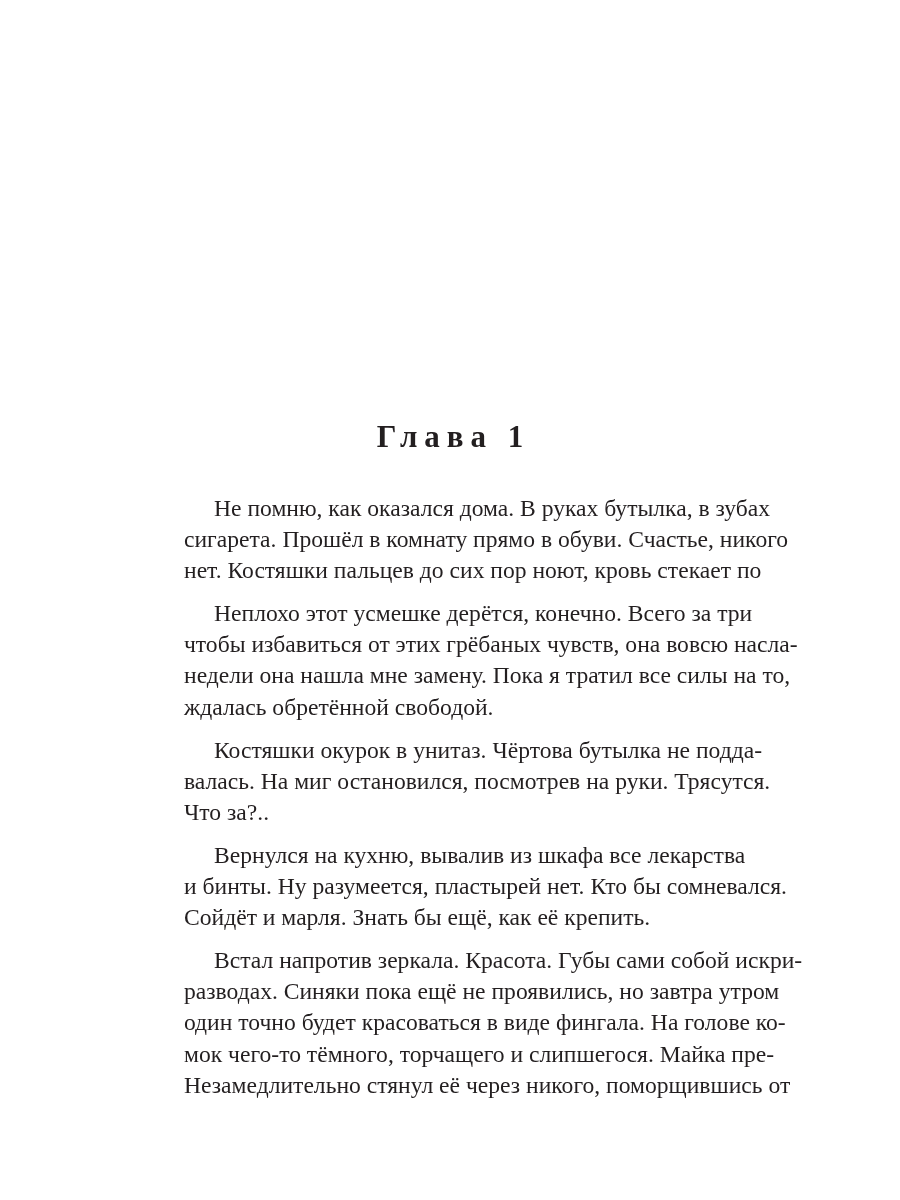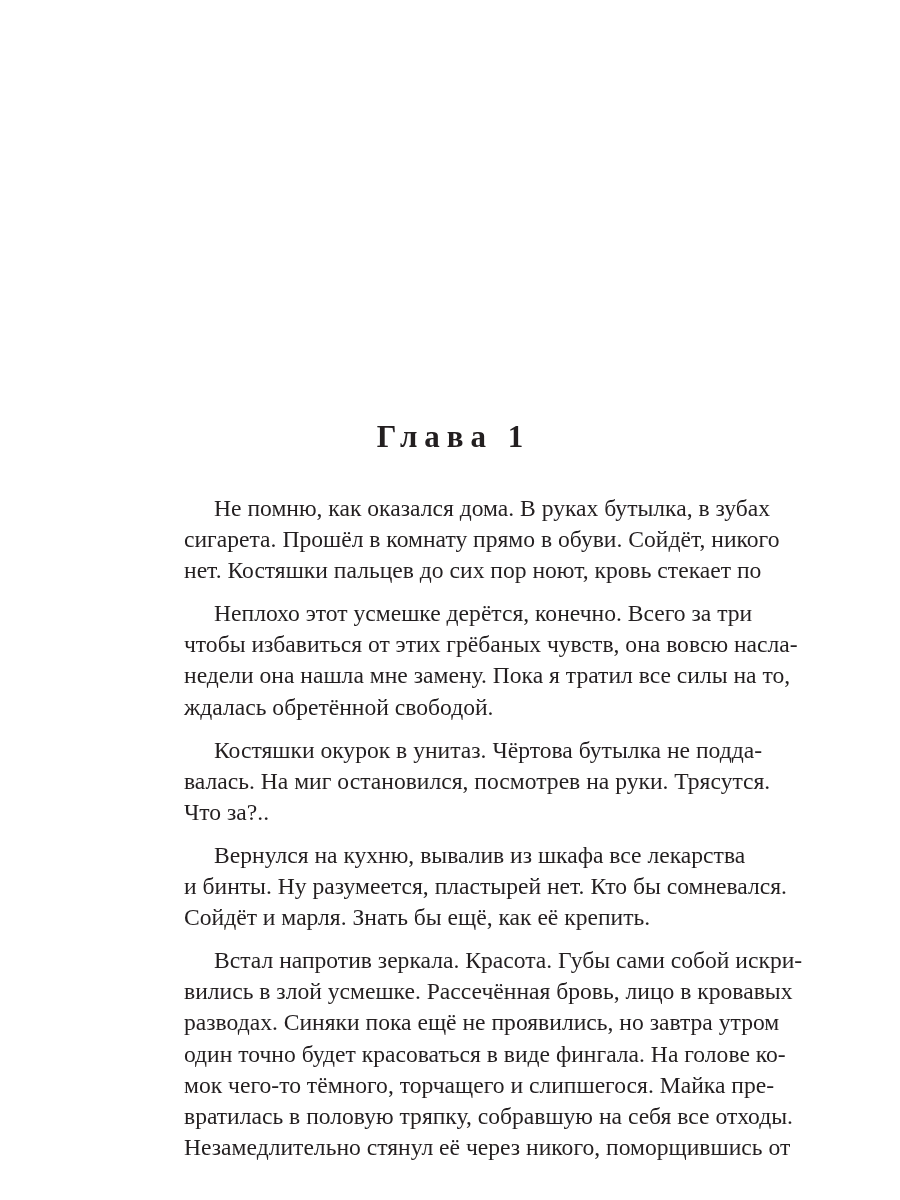--- a/index.html
+++ b/index.html
@@ -70,21 +70,21 @@
 <body>
 
 <div class="page">
 
   <div class="chapter-title">Глава 1</div>
 
   <div class="body-text">
 
     <div class="para">
       <span class="line indent">Не помню, как оказался дома. В руках бутылка, в зубах</span>
-      <span class="line">сигарета. Прошёл в комнату прямо в обуви. Сойдёт, никого</span>
+      <span class="line">сигарета. Прошёл в комнату прямо в обуви. Счастье, никого</span>
       <span class="line">нет. Костяшки пальцев до сих пор ноют, кровь стекает по</span>
     </div>
 
     <div class="para">
       <span class="line indent">Неплохо этот усмешке дерётся, конечно. Всего за три</span>
       <span class="line">чтобы избавиться от этих грёбаных чувств, она вовсю насла-</span>
       <span class="line">недели она нашла мне замену. Пока я тратил все силы на то,</span>
       <span class="line last">ждалась обретённой свободой.</span>
     </div>
 
@@ -95,22 +95,20 @@
     </div>
 
     <div class="para">
       <span class="line indent">Вернулся на кухню, вывалив из шкафа все лекарства</span>
       <span class="line">и бинты. Ну разумеется, пластырей нет. Кто бы сомневался.</span>
       <span class="line last">Сойдёт и марля. Знать бы ещё, как её крепить.</span>
     </div>
 
     <div class="para">
       <span class="line indent">Встал напротив зеркала. Красота. Губы сами собой искри-</span>
-      <span class="line">вились в злой усмешке. Рассечённая бровь, лицо в кровавых</span>
       <span class="line">разводах. Синяки пока ещё не проявились, но завтра утром</span>
       <span class="line">один точно будет красоваться в виде фингала. На голове ко-</span>
       <span class="line">мок чего-то тёмного, торчащего и слипшегося. Майка пре-</span>
-      <span class="line">вратилась в половую тряпку, собравшую на себя все отходы.</span>
       <span class="line">Незамедлительно стянул её через никого, поморщившись от</span>
     </div>
 
   </div>
 </div>
 
 </body></html>

